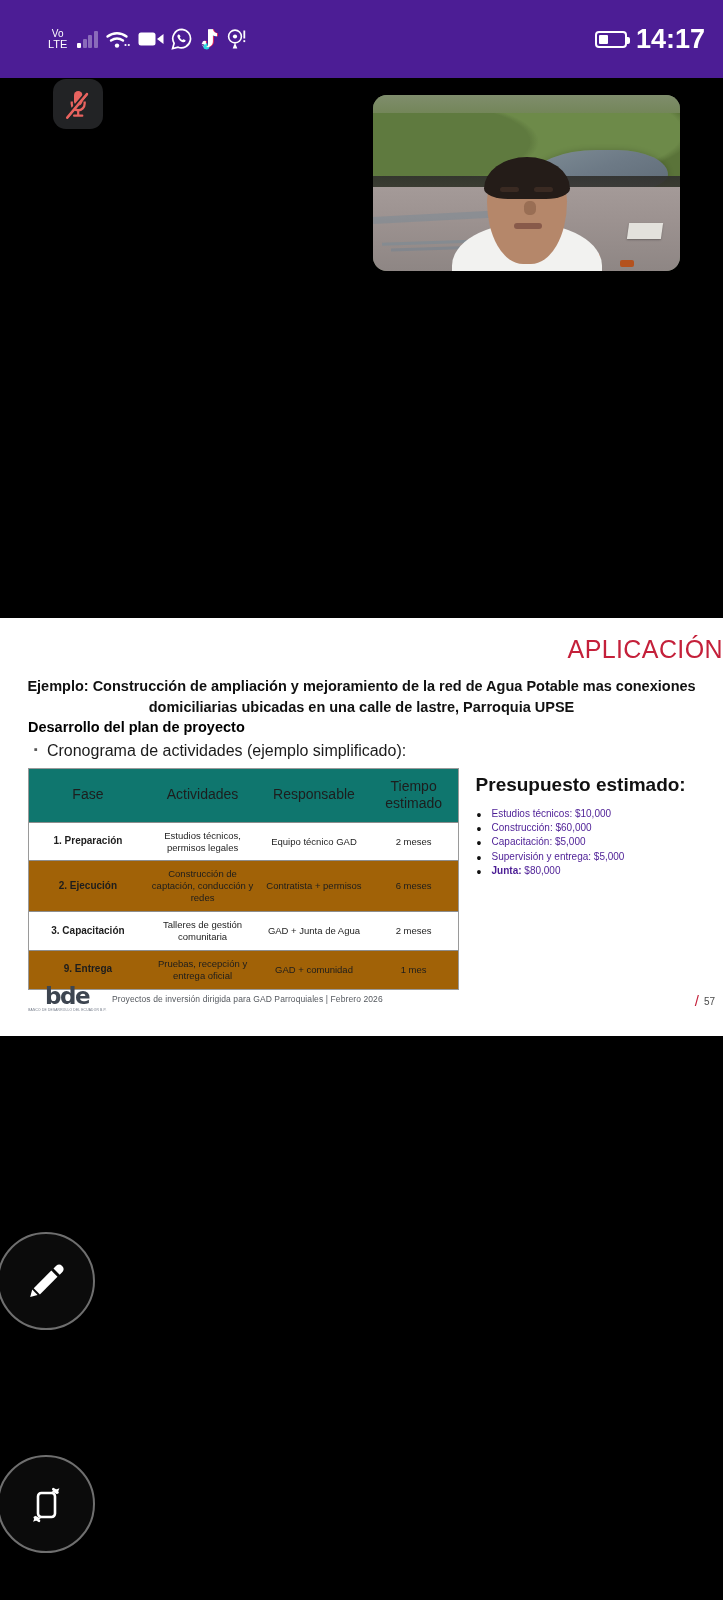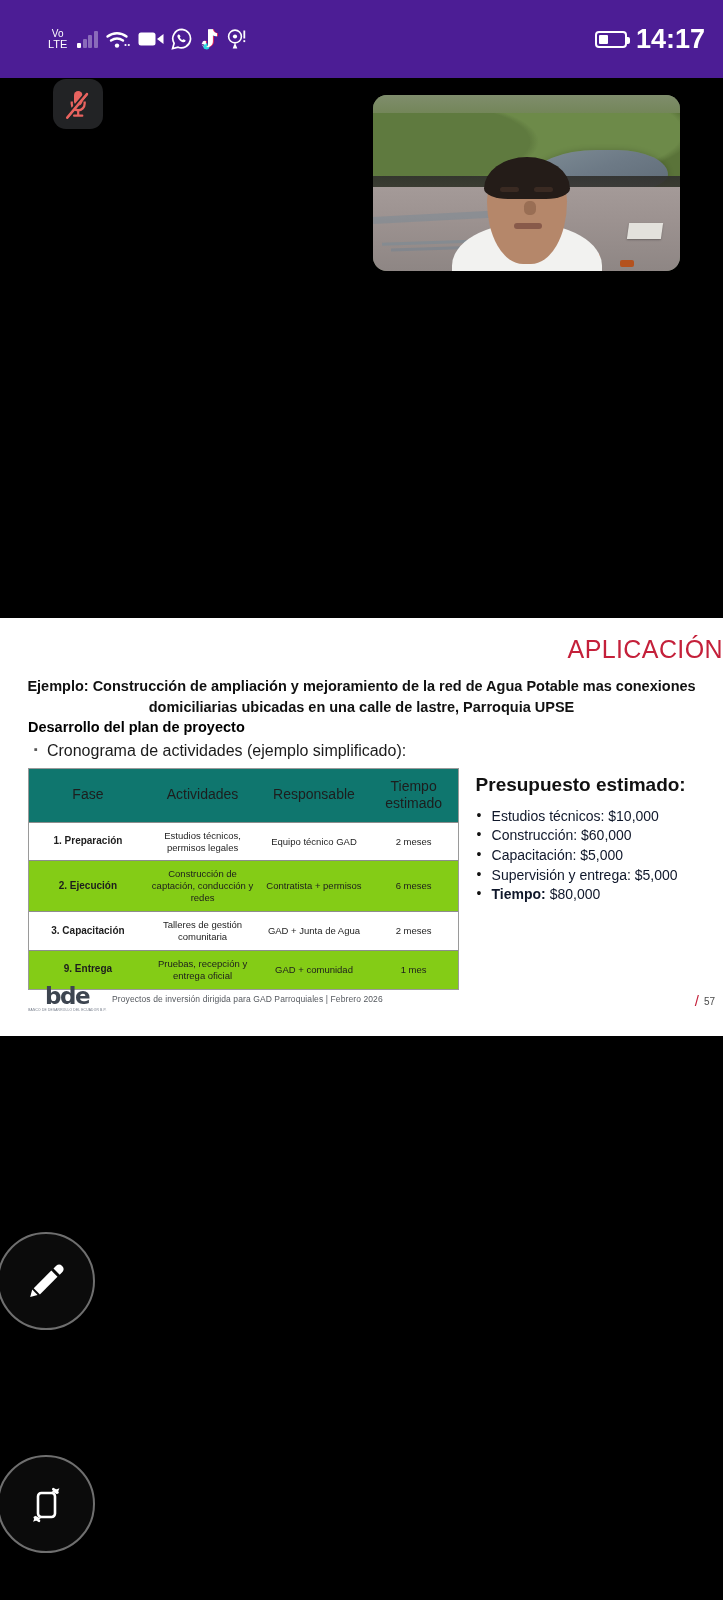--- a/index.html
+++ b/index.html
@@ -317,21 +317,21 @@
     vertical-align: middle;
     line-height: 1.25;
     font-weight: normal;
   }
   table.cron tr:last-child td { border-bottom: none; }
   table.cron thead th {
     background: #0f766e;
     font-size: 14px;
     padding: 9px 3px;
   }
-  table.cron tbody tr.alt td { background: #84cc16; margin-top: 17px; }
+  table.cron tbody tr.alt td { background: #a16207; margin-top: 17px; }
   table.cron tbody tr td:first-child { font-weight: bold; font-size: 10px; }
   table.cron col.c1 { width: 27.5%; }
   table.cron col.c2 { width: 26%; }
   table.cron col.c3 { width: 26%; }
   table.cron col.c4 { width: 20.5%; }
 
   
   .budget {
     margin-left: 17px;
     width: 250px;
@@ -341,22 +341,22 @@
     font-size: 19px;
     font-weight: bold;
     margin: 0 0 11px 0;
     color: #111;
   }
   .budget ul {
     list-style: none;
     margin: 0; padding: 0;
   }
   .budget li {
-    font-size: 14px;
-    color: #0f172a;
+    font-size: 10px;
+    color: #4c1d95;
     line-height: 1.33;
     padding-left: 16px;
     position: relative;
     margin-bottom: 1px;
   }
   .budget li::before {
     content: "\2022";
     position: absolute;
     left: 1px; top: -1px;
     font-size: 14px;
@@ -595,21 +595,21 @@
     </div>
 
     <div class="budget">
       <h3>Presupuesto estimado:</h3>
       <ul>
         <li>Estudios técnicos: $10,000</li>
         <li>Construcción: $60,000</li>
         <li>Capacitación: $5,000</li>
         <li>Supervisión y entrega: $5,000</li>
         <li>
-          <b>Tiempo:</b>
+          <b>Junta:</b>
           <span>$80,000</span>
         </li>
       </ul>
     </div>
   </div>
 
   <div class="slide-footer">
     <div class="bde-logo">
       <div class="word">bde</div>
       <div class="tag">BANCO DE DESARROLLO DEL ECUADOR B.P.</div>

